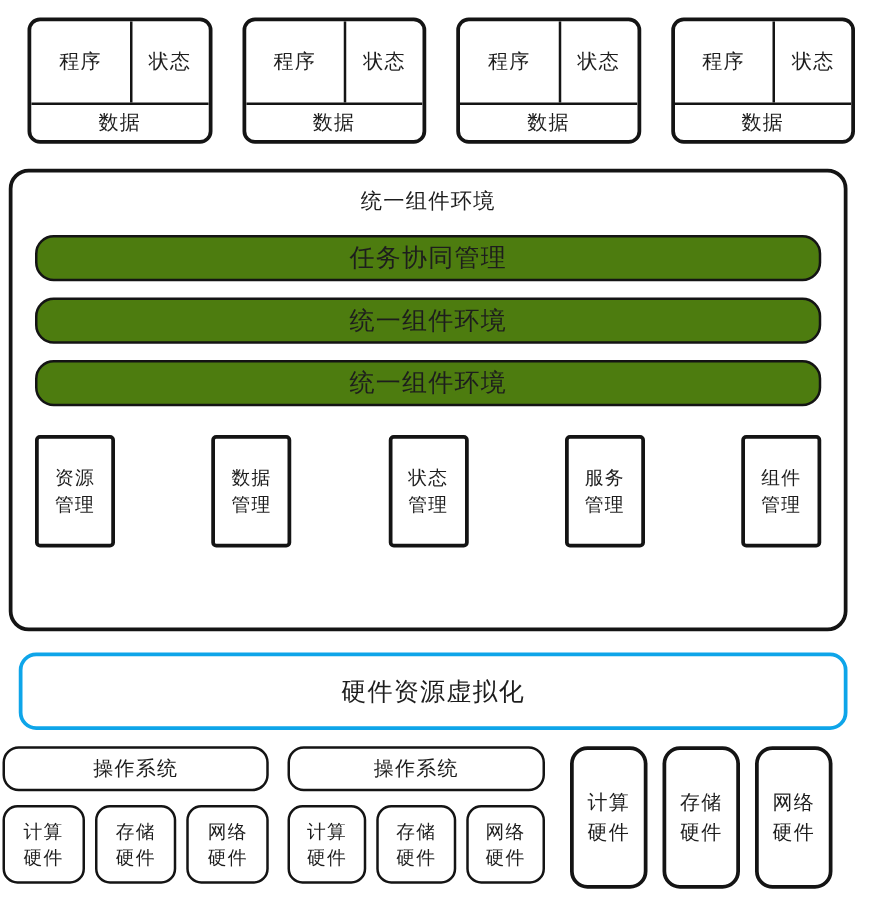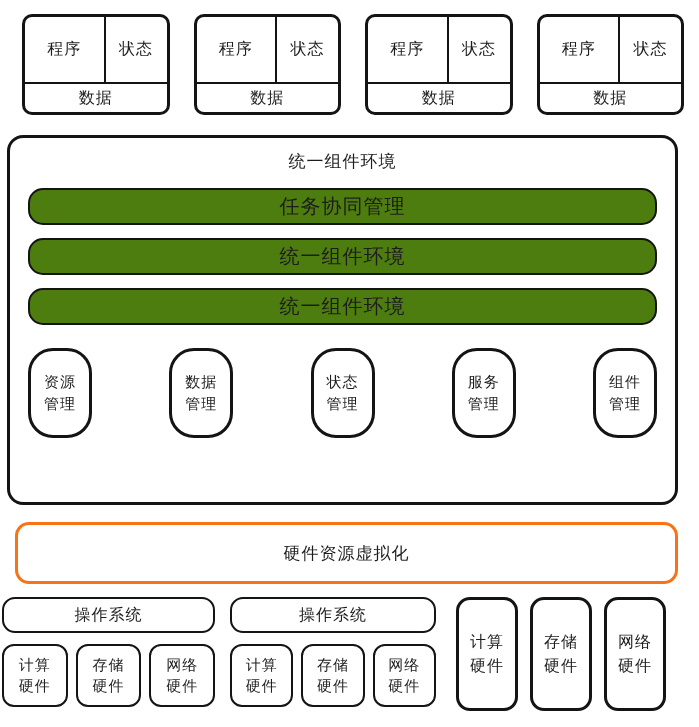--- a/index.html
+++ b/index.html
@@ -67,35 +67,35 @@
     font-size: 20px; font-weight: 500; letter-spacing: 1px;
     background: #4d7c0f;
   }
   .env-managers {
     margin: 23px 18px 0;
     display: flex; justify-content: space-between;
   }
   .manager-box {
     width: 64px; height: 90px;
     border: 3px solid #141414;
-    border-radius: 25px;
+    border-radius: 4px;
     display: flex; flex-direction: column; align-items: center; justify-content: center;
     font-size: 15px; font-weight: 500;
     line-height: 22px; letter-spacing: 1px;
     background: #fff;
   }
 
   
   .virt-band {
     position: absolute; left: 15px; top: 522px;
     width: 663px; height: 62px;
-    border: 3px solid #f97316;
+    border: 3px solid #0ea5e9;
     border-radius: 14px;
     display: flex; align-items: center; justify-content: center;
-    font-size: 17px; font-weight: 500; letter-spacing: 1px;
+    font-size: 20px; font-weight: 500; letter-spacing: 1px;
     background: #fff;
     font-family: Liberation Serif, serif;
   }
 
   
   .bottom-row {
     position: absolute; left: 2px; top: 597px;
     width: 665px; height: 115px;
     display: flex;
   }

